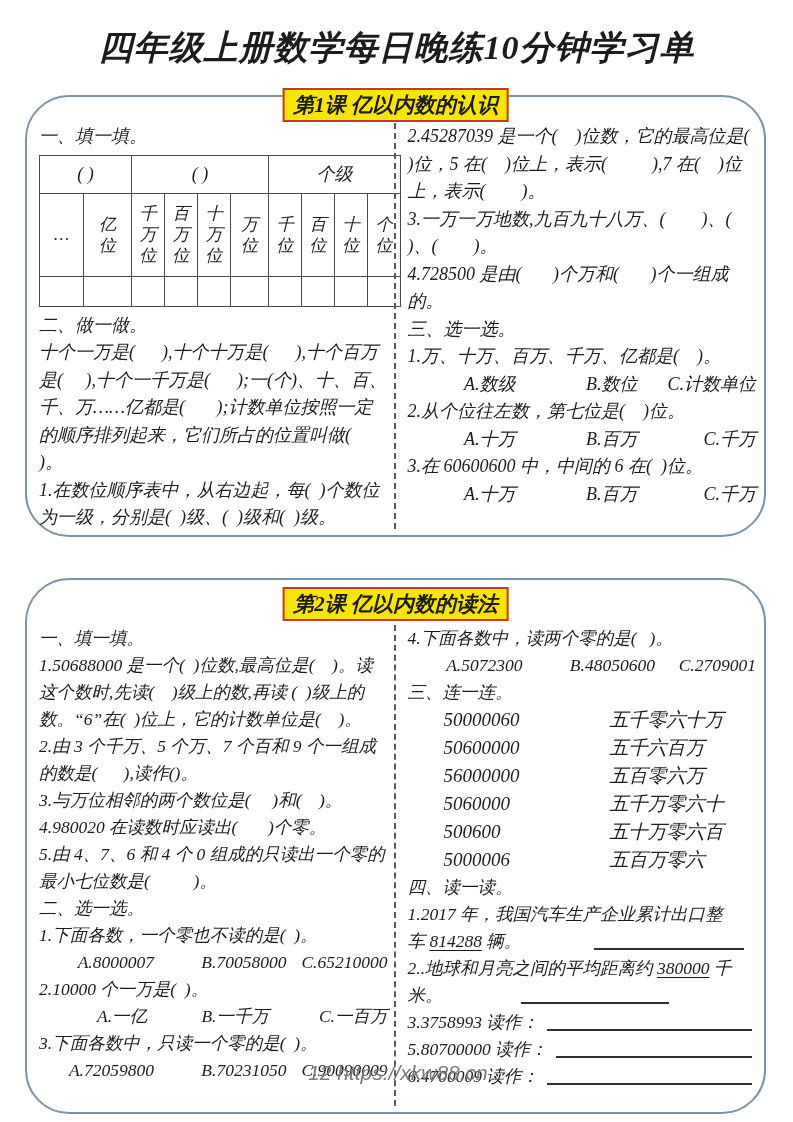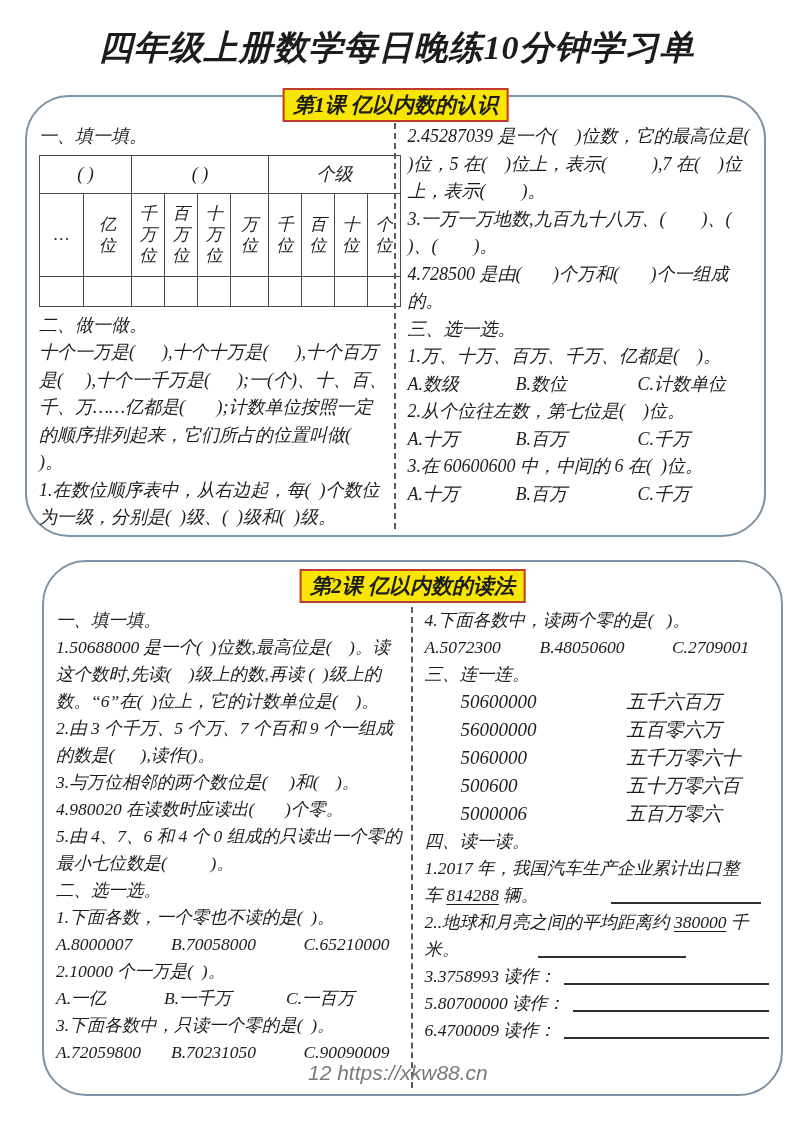--- a/index.html
+++ b/index.html
@@ -4,40 +4,40 @@
 <style>
   html,body { margin:0; padding:0; }
   body { width:793px; height:1122px; background:#ffffff; font-family:"Liberation Serif","DejaVu Serif",serif; color:#1c1c1c; }
   .page { position:relative; width:793px; height:1122px; overflow:hidden; background:#ffffff;font-style:italic; }
 
   .page-title { margin:0; padding-top:25px; text-align:center; font-size:34px; font-weight:700; letter-spacing:1px; }
 
   .box { position:absolute; left:25px; width:741px; box-sizing:border-box;
          border:2px solid #7e92a6; border-radius:44px; background:#ffffff; }
   .box1 { top:95px; height:442px; }
-  .box2 { top:560px; height:536px;margin-left:17px; }
+  .box2 { top:578px; height:536px; }
 
   .lesson-header { position:absolute; left:50%; transform:translateX(-50%);
          background:#f8e602; border:2px solid #c23b2e; padding:0 9px;
          font-size:21px; font-weight:700; line-height:30px; white-space:nowrap; z-index:2; }
   .box1 .lesson-header { top:-9px; }
   .box2 .lesson-header { top:7px; }
 
   .cols { display:flex; height:100%; box-sizing:border-box; }
   .box1 .cols { padding:26px 8px 6px 12px; }
   .box2 .cols { padding:45px 8px 6px 12px; }
   .col { flex:1 1 0; min-width:0; }
   .col-left  { padding-right:5px; }
   .col-right { padding-left:11px; }
   .divider { width:0; border-left:2px dashed #5a5a5a; margin:0 1px; }
 
   .line { margin:0; font-size:18px; line-height:27.5px; white-space:pre-wrap; }
   .box2 .line { font-size:17.5px; line-height:27px; }
 
-  .opts { display:grid; font-size:18px; line-height:27.5px; }
+  .opts { display:grid; font-size:18px; line-height:27.5px;text-align:right; }
   .box2 .opts { font-size:17.5px; line-height:27px; }
   .opts-cn  { grid-template-columns: 31% 35% 34%; }
   .opts-num { grid-template-columns: 33% 38% 29%; }
 
   .place-table { width:100%; border-collapse:collapse; table-layout:fixed; margin:4px 0 5px; }
   .place-table td { border:1.5px solid #4a4a4a; text-align:center; vertical-align:middle; padding:0; }
   .group-row td { height:37px; font-size:18px; white-space:nowrap; }
   .pos-row td   { height:82px; font-size:17px; }
   .vstack { width:20px; margin:0 auto; word-break:break-all; line-height:21px; }
   .empty-row td { height:29px; }
@@ -213,20 +213,24 @@
         <p class="line">4.下面各数中，读两个零的是(   )。</p>
         <div class="opts opts-num">
           <span>A.5072300</span>
           <span>B.48050600</span>
           <span>C.2709001</span>
         </div>
 
         <p class="line">三、连一连。</p>
 
         <div class="match-row">
+          <span class="match-num">50000060</span>
+          <span class="match-read">五千零六十万</span>
+        </div>
+        <div class="match-row">
           <span class="match-num">50600000</span>
           <span class="match-read">五千六百万</span>
         </div>
         <div class="match-row">
           <span class="match-num">56000000</span>
           <span class="match-read">五百零六万</span>
         </div>
         <div class="match-row">
           <span class="match-num">5060000</span>
           <span class="match-read">五千万零六十</span>

